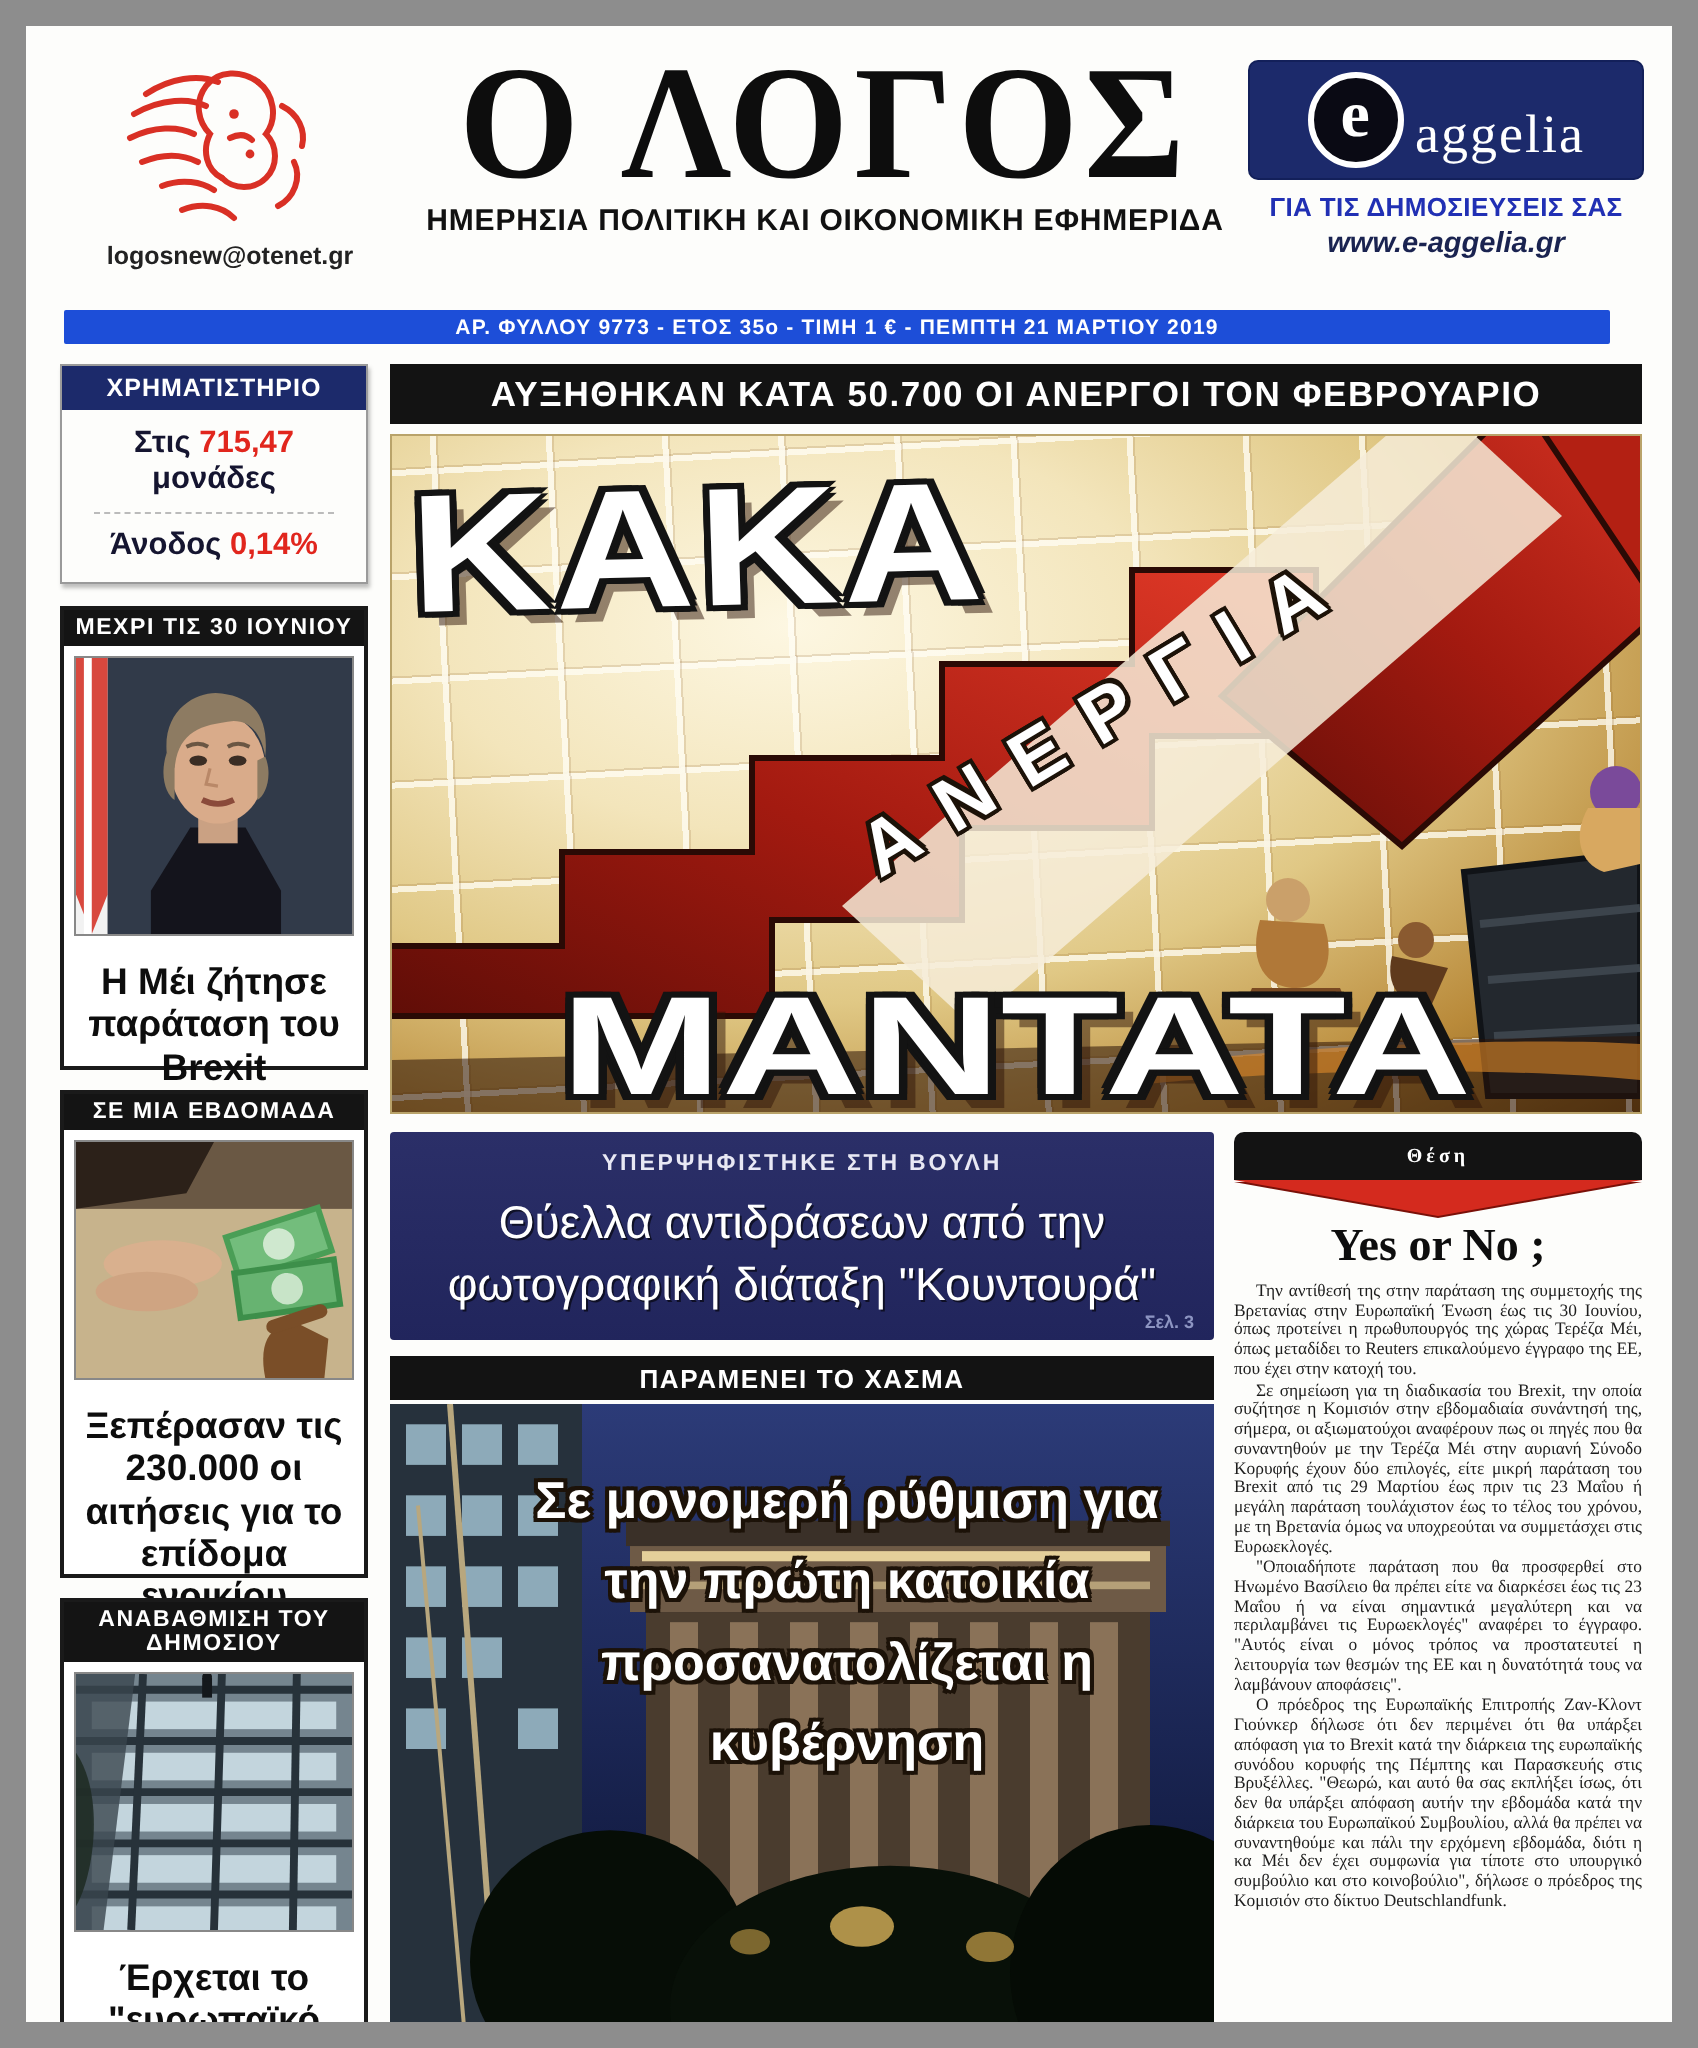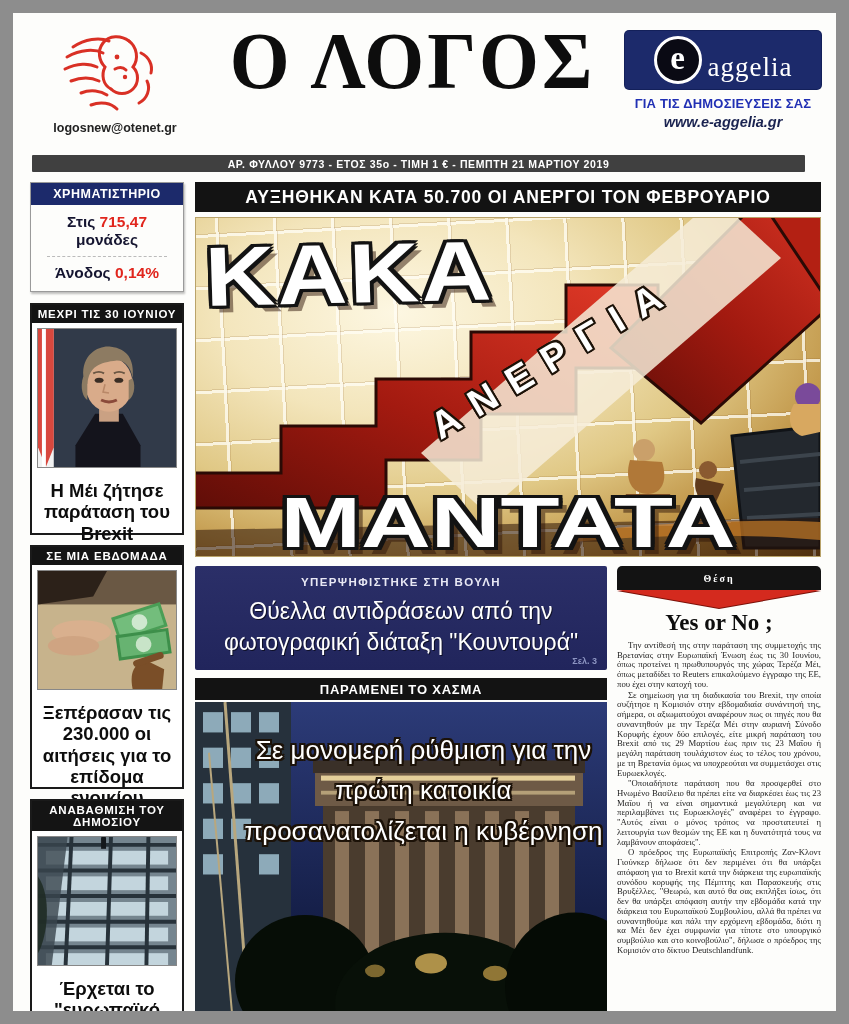--- a/index.html
+++ b/index.html
@@ -15,21 +15,21 @@
   .masthead{flex:1;text-align:center;padding-top:2px;}
   .masthead-title{font-family:"Liberation Serif",serif;font-weight:bold;font-size:77px;line-height:1.0;color:#0d0d0d;letter-spacing:3px;transform:scaleY(1.05);}
   .masthead-sub{font-size:15px;font-weight:bold;color:#111;letter-spacing:.4px;margin-top:2px;}
   .ad-block{width:196px;text-align:center;padding-top:10px;}
   .ad-box{background:#1c2a6b;border-radius:4px;height:58px;display:flex;align-items:center;justify-content:center;gap:6px;box-shadow:0 0 0 1px #13205a;}
   .ad-e{width:42px;height:42px;border-radius:50%;background:#0a0a14;border:3px solid #fff;color:#fff;font-family:"Liberation Serif",serif;font-size:33px;font-weight:bold;line-height:38px;text-align:center;}
   .ad-word{color:#fff;font-family:"Liberation Serif",serif;font-size:27px;letter-spacing:1px;margin-top:14px;}
   .ad-tagline{color:#2130b4;font-size:13px;font-weight:bold;margin-top:7px;letter-spacing:.2px;}
   .ad-url{color:#1a2350;font-size:14.5px;font-weight:bold;font-style:italic;margin-top:3px;}
 
-  .issue-bar{height:17px;background:#404040;color:#fff;font-size:10.5px;font-weight:bold;letter-spacing:.6px;display:flex;align-items:center;justify-content:center;margin:6px 16px 10px 2px;border-radius:1px;}
+  .issue-bar{height:17px;background:#1d4ed8;color:#fff;font-size:10.5px;font-weight:bold;letter-spacing:.6px;display:flex;align-items:center;justify-content:center;margin:6px 16px 10px 2px;border-radius:1px;}
 
   
   .content{display:flex;gap:11px;}
   .sidebar{width:156px;display:flex;flex-direction:column;}
   .main{flex:1;display:flex;flex-direction:column;}
 
   
   .stock-box{border:1px solid #9a9a9a;box-shadow:1px 2px 2px rgba(0,0,0,.25);margin-bottom:11px;}
   .stock-head{background:#1c2a6b;color:#fff;font-size:12.5px;font-weight:bold;text-align:center;letter-spacing:.5px;padding:4px 12px;}
   .stock-body{padding:8px 6px 9px 6px;text-align:center;}
@@ -63,21 +63,21 @@
   
   .lower{display:flex;gap:10px;margin-top:9px;flex:1;}
   .mid-col{width:412px;display:flex;flex-direction:column;}
   .navy-box{background:linear-gradient(180deg,#2b2f68 0%,#21255c 100%);height:104px;position:relative;padding:10px 10px 22px 10px;box-sizing:border-box;text-align:center;border-radius:2px;}
   .navy-kicker{color:#e8e8f4;font-size:11.5px;font-weight:bold;letter-spacing:1.4px;}
   .navy-headline{color:#fff;font-size:23px;font-weight:normal;line-height:1.35;margin-top:8px;text-shadow:1px 1px 0 rgba(0,0,0,.6);}
   .navy-page{position:absolute;right:10px;bottom:4px;color:#8d95c2;font-size:9px;font-weight:bold;}
   .mid-bar{height:22px;background:#131313;color:#fff;font-size:13px;font-weight:bold;letter-spacing:.8px;display:flex;align-items:center;justify-content:center;margin-top:8px;}
   .night{position:relative;flex:1;margin-top:2px;overflow:hidden;}
   .night svg{position:absolute;inset:0;width:100%;height:100%;}
-  .night-headline{position:absolute;top:28px;left:0;right:0;z-index:2;text-align:center;font-size:26px;font-weight:normal;line-height:1.55;padding:0 4px;margin-left:45px;}
+  .night-headline{position:absolute;top:28px;left:0;right:0;z-index:2;text-align:center;font-size:26px;font-weight:bold;line-height:1.55;padding:0 4px;margin-left:45px;}
 
   
   .opinion{flex:1;display:flex;flex-direction:column;overflow:hidden;}
   .opinion-head{background:#131313;color:#fff;height:24px;border-radius:5px 5px 0 0;display:flex;align-items:center;justify-content:center;font-family:"Liberation Serif",serif;font-size:10px;font-weight:bold;letter-spacing:2px;}
   .opinion-ribbon{width:0;height:0;margin:0 auto;border-left:102px solid transparent;border-right:102px solid transparent;border-top:18px solid #d42a1e;filter:drop-shadow(0 1px 0 #7a1008);}
   .opinion-title{font-family:"Liberation Serif",serif;font-size:23px;font-weight:bold;text-align:center;color:#0d0d0d;margin:2px 0 5px 0;}
   .opinion-body{font-family:"Liberation Serif",serif;font-size:8.7px;line-height:1.12;color:#1d1d1d;text-align:justify;overflow:hidden;flex:1;}
   .opinion-body p{margin:0 0 1px 0;text-indent:11px;}
 </style>
 </head>
@@ -106,20 +106,21 @@
             <g fill="#d93025">
               <circle cx="66" cy="30" r="2.4"></circle>
               <circle cx="74" cy="50" r="2.2"></circle>
             </g>
           </svg>
         </span>
         <div class="logo-email">logosnew@otenet.gr</div>
       </div>
       <div class="masthead">
         <div class="masthead-title">Ο ΛΟΓΟΣ</div>
+        <div class="masthead-sub">ΗΜΕΡΗΣΙΑ ΠΟΛΙΤΙΚΗ ΚΑΙ ΟΙΚΟΝΟΜΙΚΗ ΕΦΗΜΕΡΙΔΑ</div>
       </div>
       <div class="ad-block">
         <div class="ad-box">
           <div class="ad-e">e</div>
           <div class="ad-word">aggelia</div>
         </div>
         <div class="ad-tagline">ΓΙΑ ΤΙΣ ΔΗΜΟΣΙΕΥΣΕΙΣ ΣΑΣ</div>
         <div class="ad-url">www.e-aggelia.gr</div>
       </div>
     </div>

